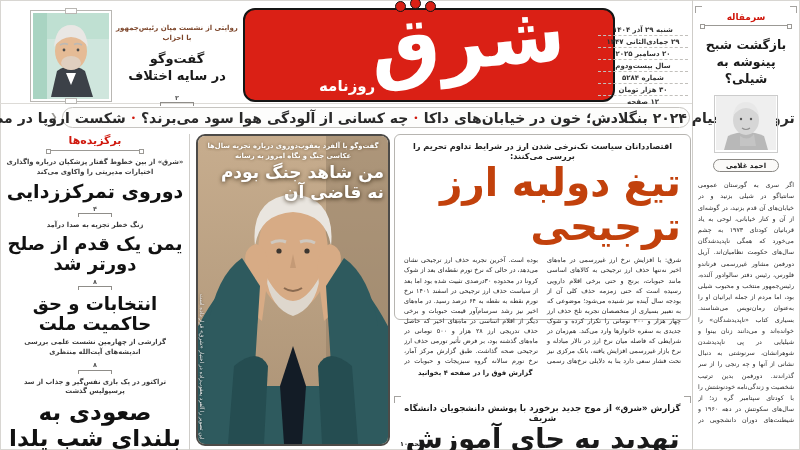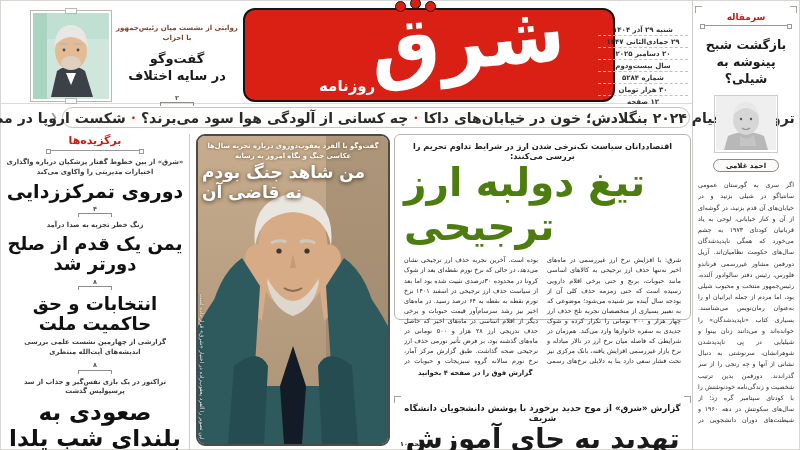--- a/index.html
+++ b/index.html
@@ -60,29 +60,29 @@
   .hl-kicker{font-size:6.8px;font-weight:bold;color:#3a3a3a;line-height:1.45;margin-top:4px;}
   .hl-title{font-weight:bold;color:#111;line-height:1.12;margin-top:3px;letter-spacing:-.3px;}
 
   
   .photo-art{left:196px;top:134px;width:194px;height:312px;border:2px solid #4d4b48;border-radius:9px;
              overflow:hidden;box-sizing:border-box;}
   .photo-art svg{position:absolute;left:0;top:0;}
   .pa-kicker{position:absolute;top:5px;left:4px;right:4px;color:#fff;font-size:6.8px;font-weight:bold;
              text-align:center;line-height:1.5;text-shadow:0 0 3px rgba(90,70,40,.9);}
   .pa-title{position:absolute;top:27px;left:4px;right:4px;color:#fff;font-size:17px;font-weight:bold;
-            text-align:left;line-height:1.15;text-shadow:0 1px 4px rgba(60,45,25,.95);}
+            text-align:right;line-height:1.15;text-shadow:0 1px 4px rgba(60,45,25,.95);}
   .pa-credit{position:absolute;left:1px;bottom:4px;writing-mode:vertical-rl;font-size:5.5px;color:#eee;
              text-shadow:0 0 2px rgba(0,0,0,.6);}
 
   
   .lead{left:394px;top:134px;width:297px;height:186px;border:1px solid #b7b5b1;border-radius:6px;
         box-sizing:border-box;padding:6px 9px 4px;}
   .lead-kicker{text-align:center;font-size:8.2px;font-weight:bold;color:#222;}
-  .lead-title{text-align:left;font-weight:bold;color:#4d7c0f;font-size:39px;line-height:1.12;
+  .lead-title{text-align:right;font-weight:bold;color:#c2410c;font-size:39px;line-height:1.12;
               letter-spacing:-1px;white-space:nowrap;}
   .lead-body{display:flex;gap:9px;margin-top:7px;height:112px;overflow:hidden;}
   .lead-col{width:50%;font-size:6.4px;line-height:1.58;text-align:justify;color:#222;}
   .lead-foot{font-size:6.8px;font-weight:bold;text-align:left;margin-top:2px;padding-left:14px;}
 
   
   .second{left:394px;top:396px;width:297px;height:54px;text-align:center;}
   .sec-kicker{font-size:8.6px;font-weight:bold;margin-top:7px;}
   .sec-title{font-size:27px;font-weight:bold;letter-spacing:-.5px;margin-top:2px;line-height:1;}
   .sec-page{position:absolute;left:6px;bottom:2px;font-size:6.5px;font-weight:bold;}

